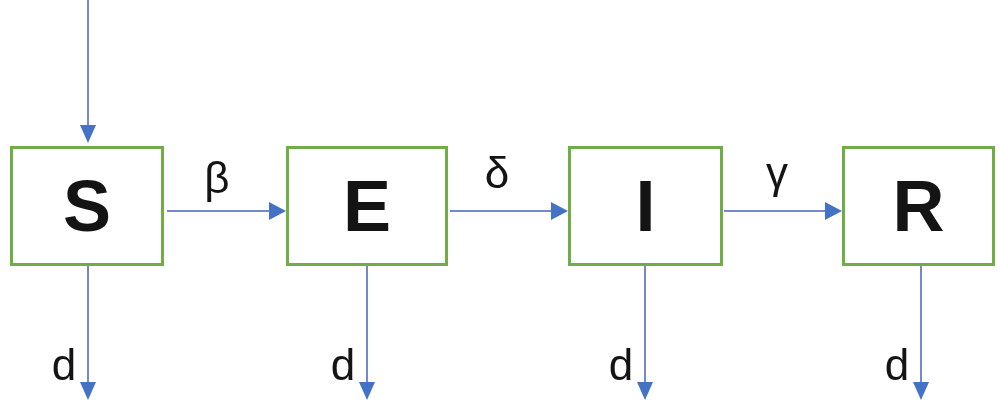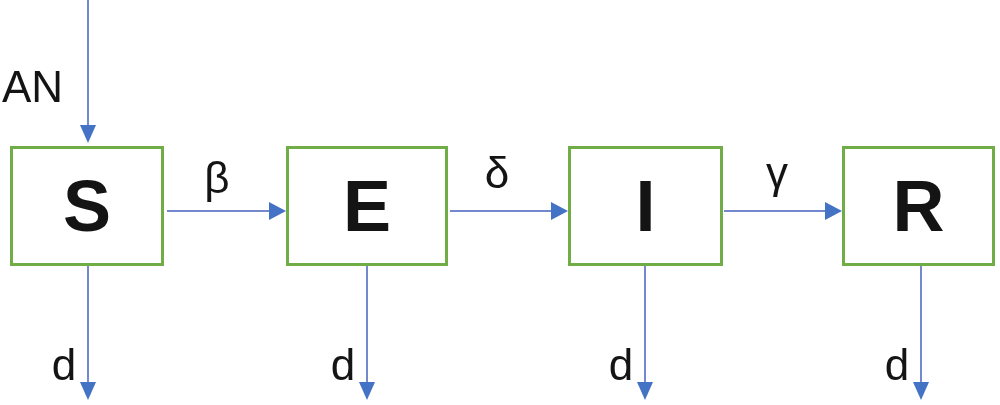--- a/index.html
+++ b/index.html
@@ -76,21 +76,20 @@
     text-align: center;
   }
 </style>
 </head>
 <body>
 
 <div class="canvas">
 
   <div class="vline" style="left:87px; top:0; height:127px;"></div>
   <div class="head-down" style="left:80px; top:125px;"></div>
-  <div class="rate" style="left:2px; top:65px; width:58px; text-align:left;">AN</div>
 
   <div class="box box-s">
     <span class="letter">S</span>
   </div>
   <div class="box box-e">
     <span class="letter">E</span>
   </div>
   <div class="box box-i">
     <span class="letter">I</span>
   </div>

